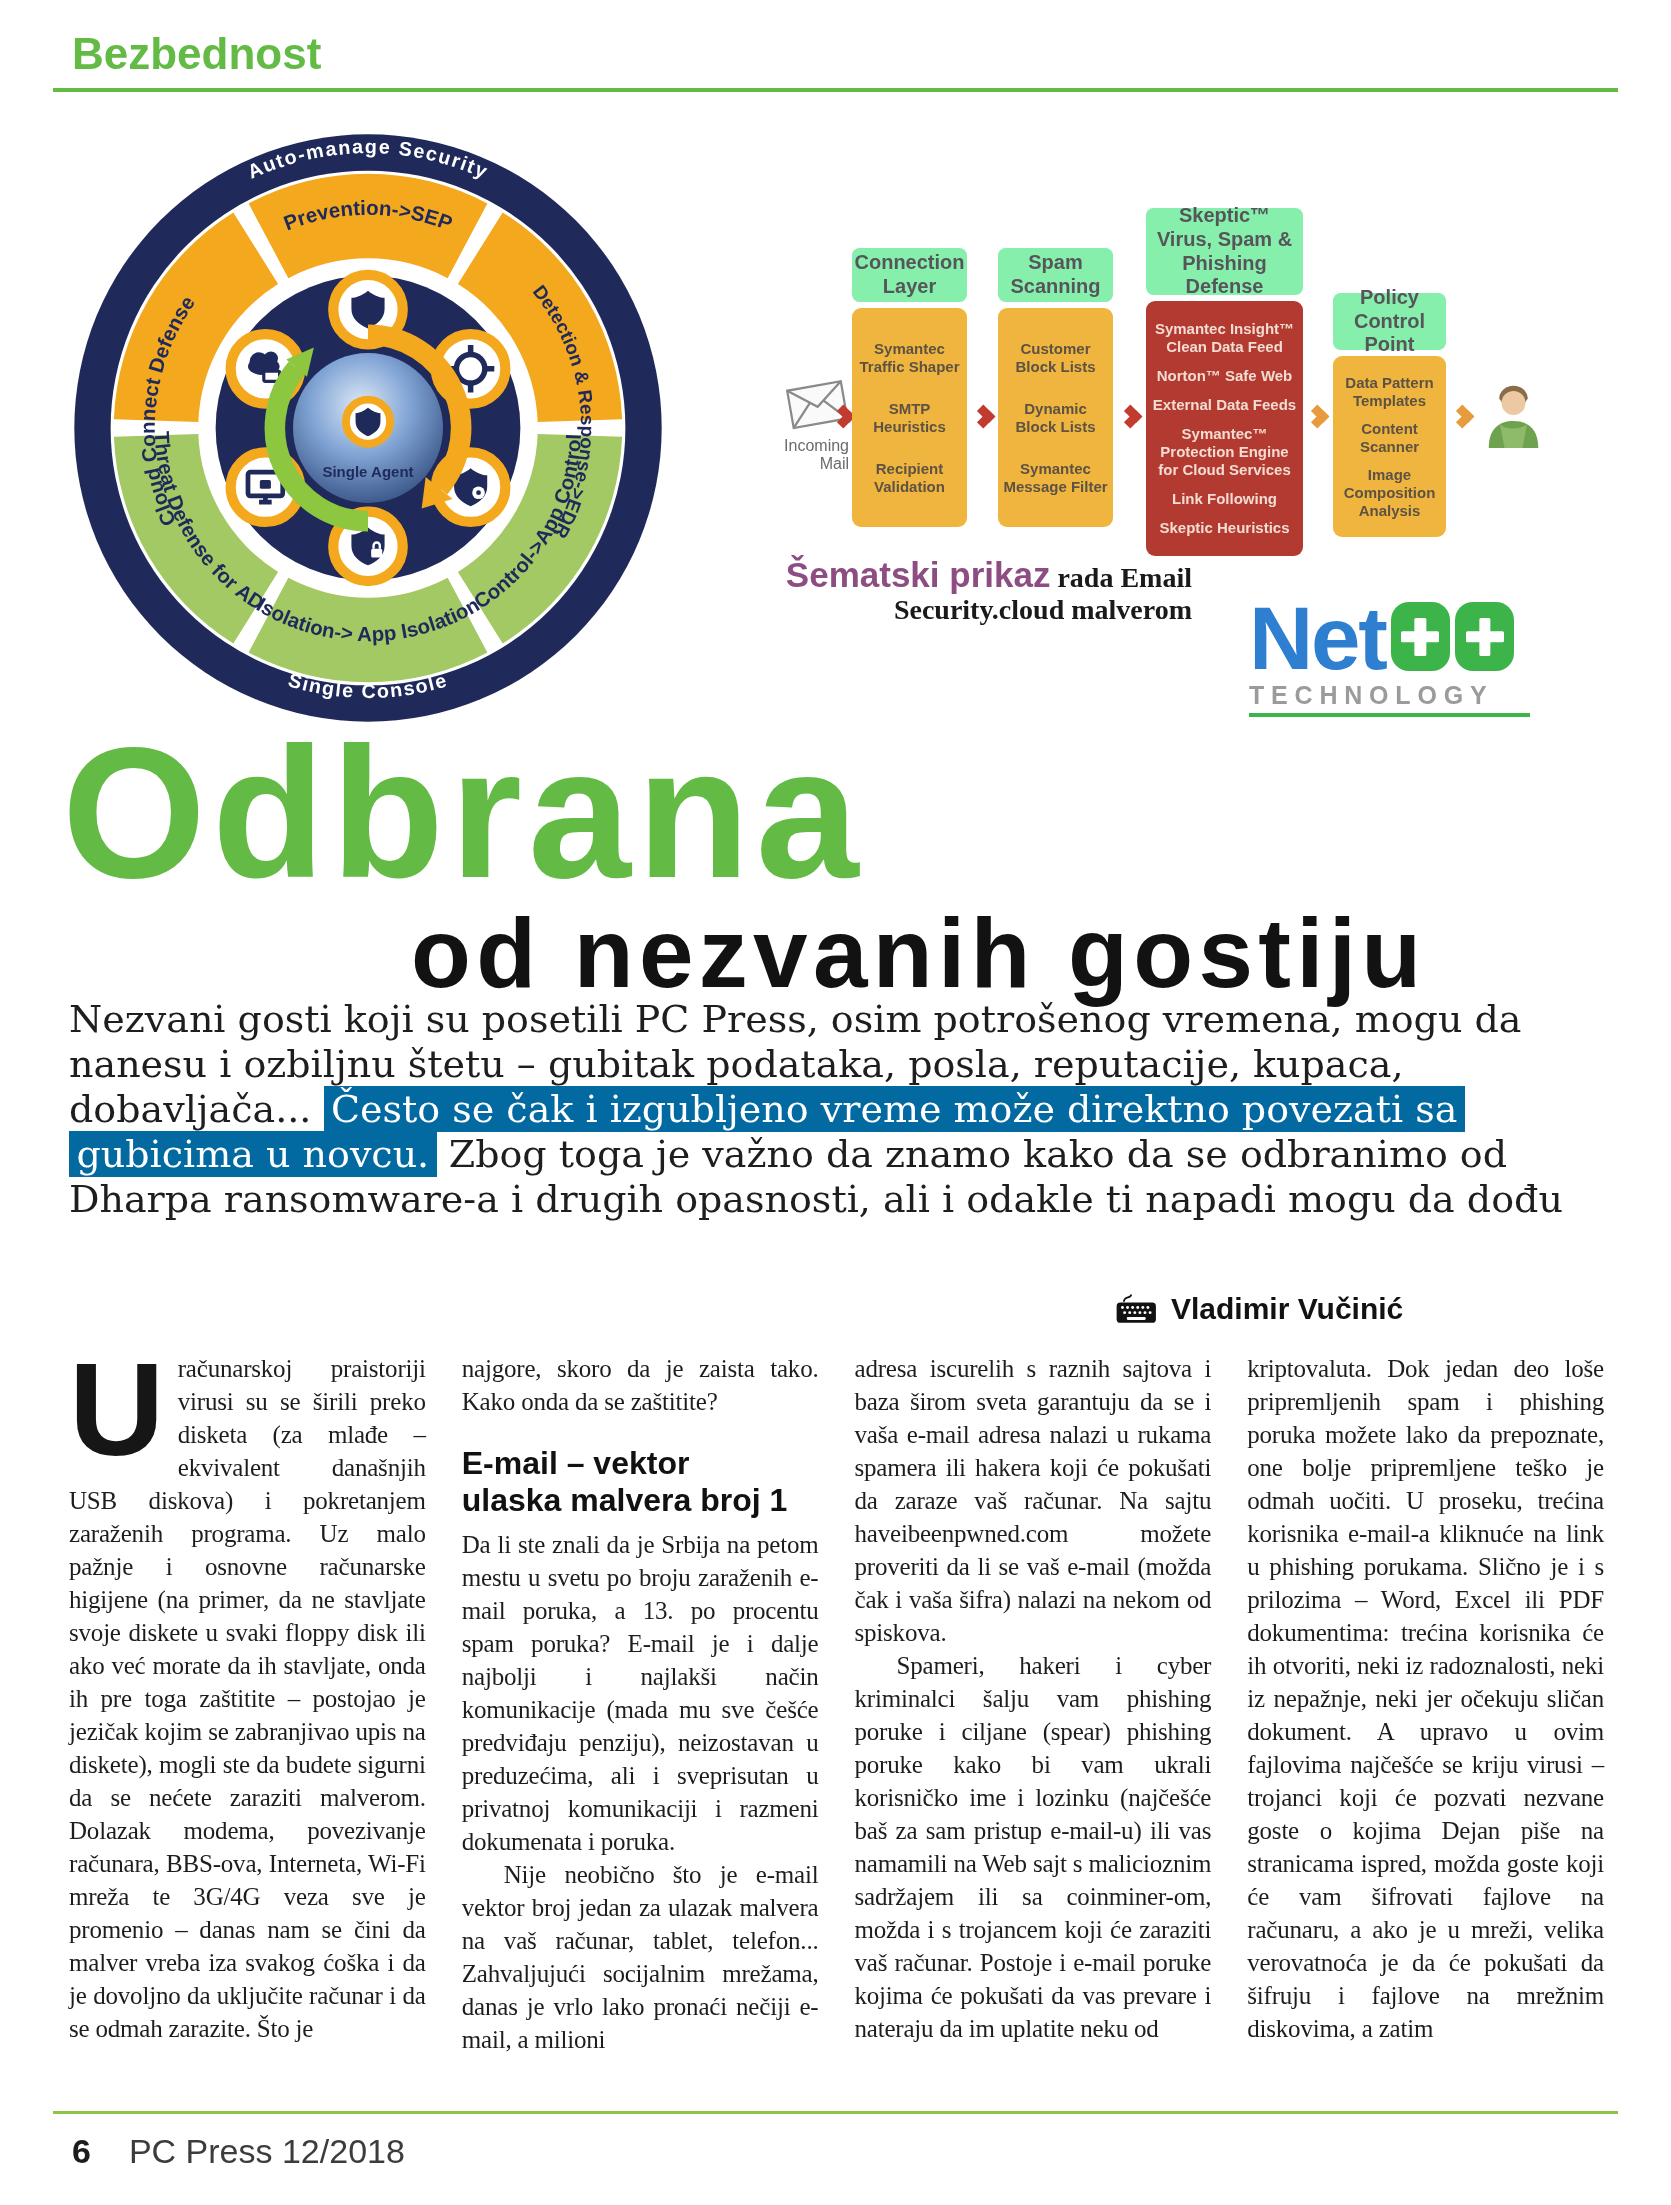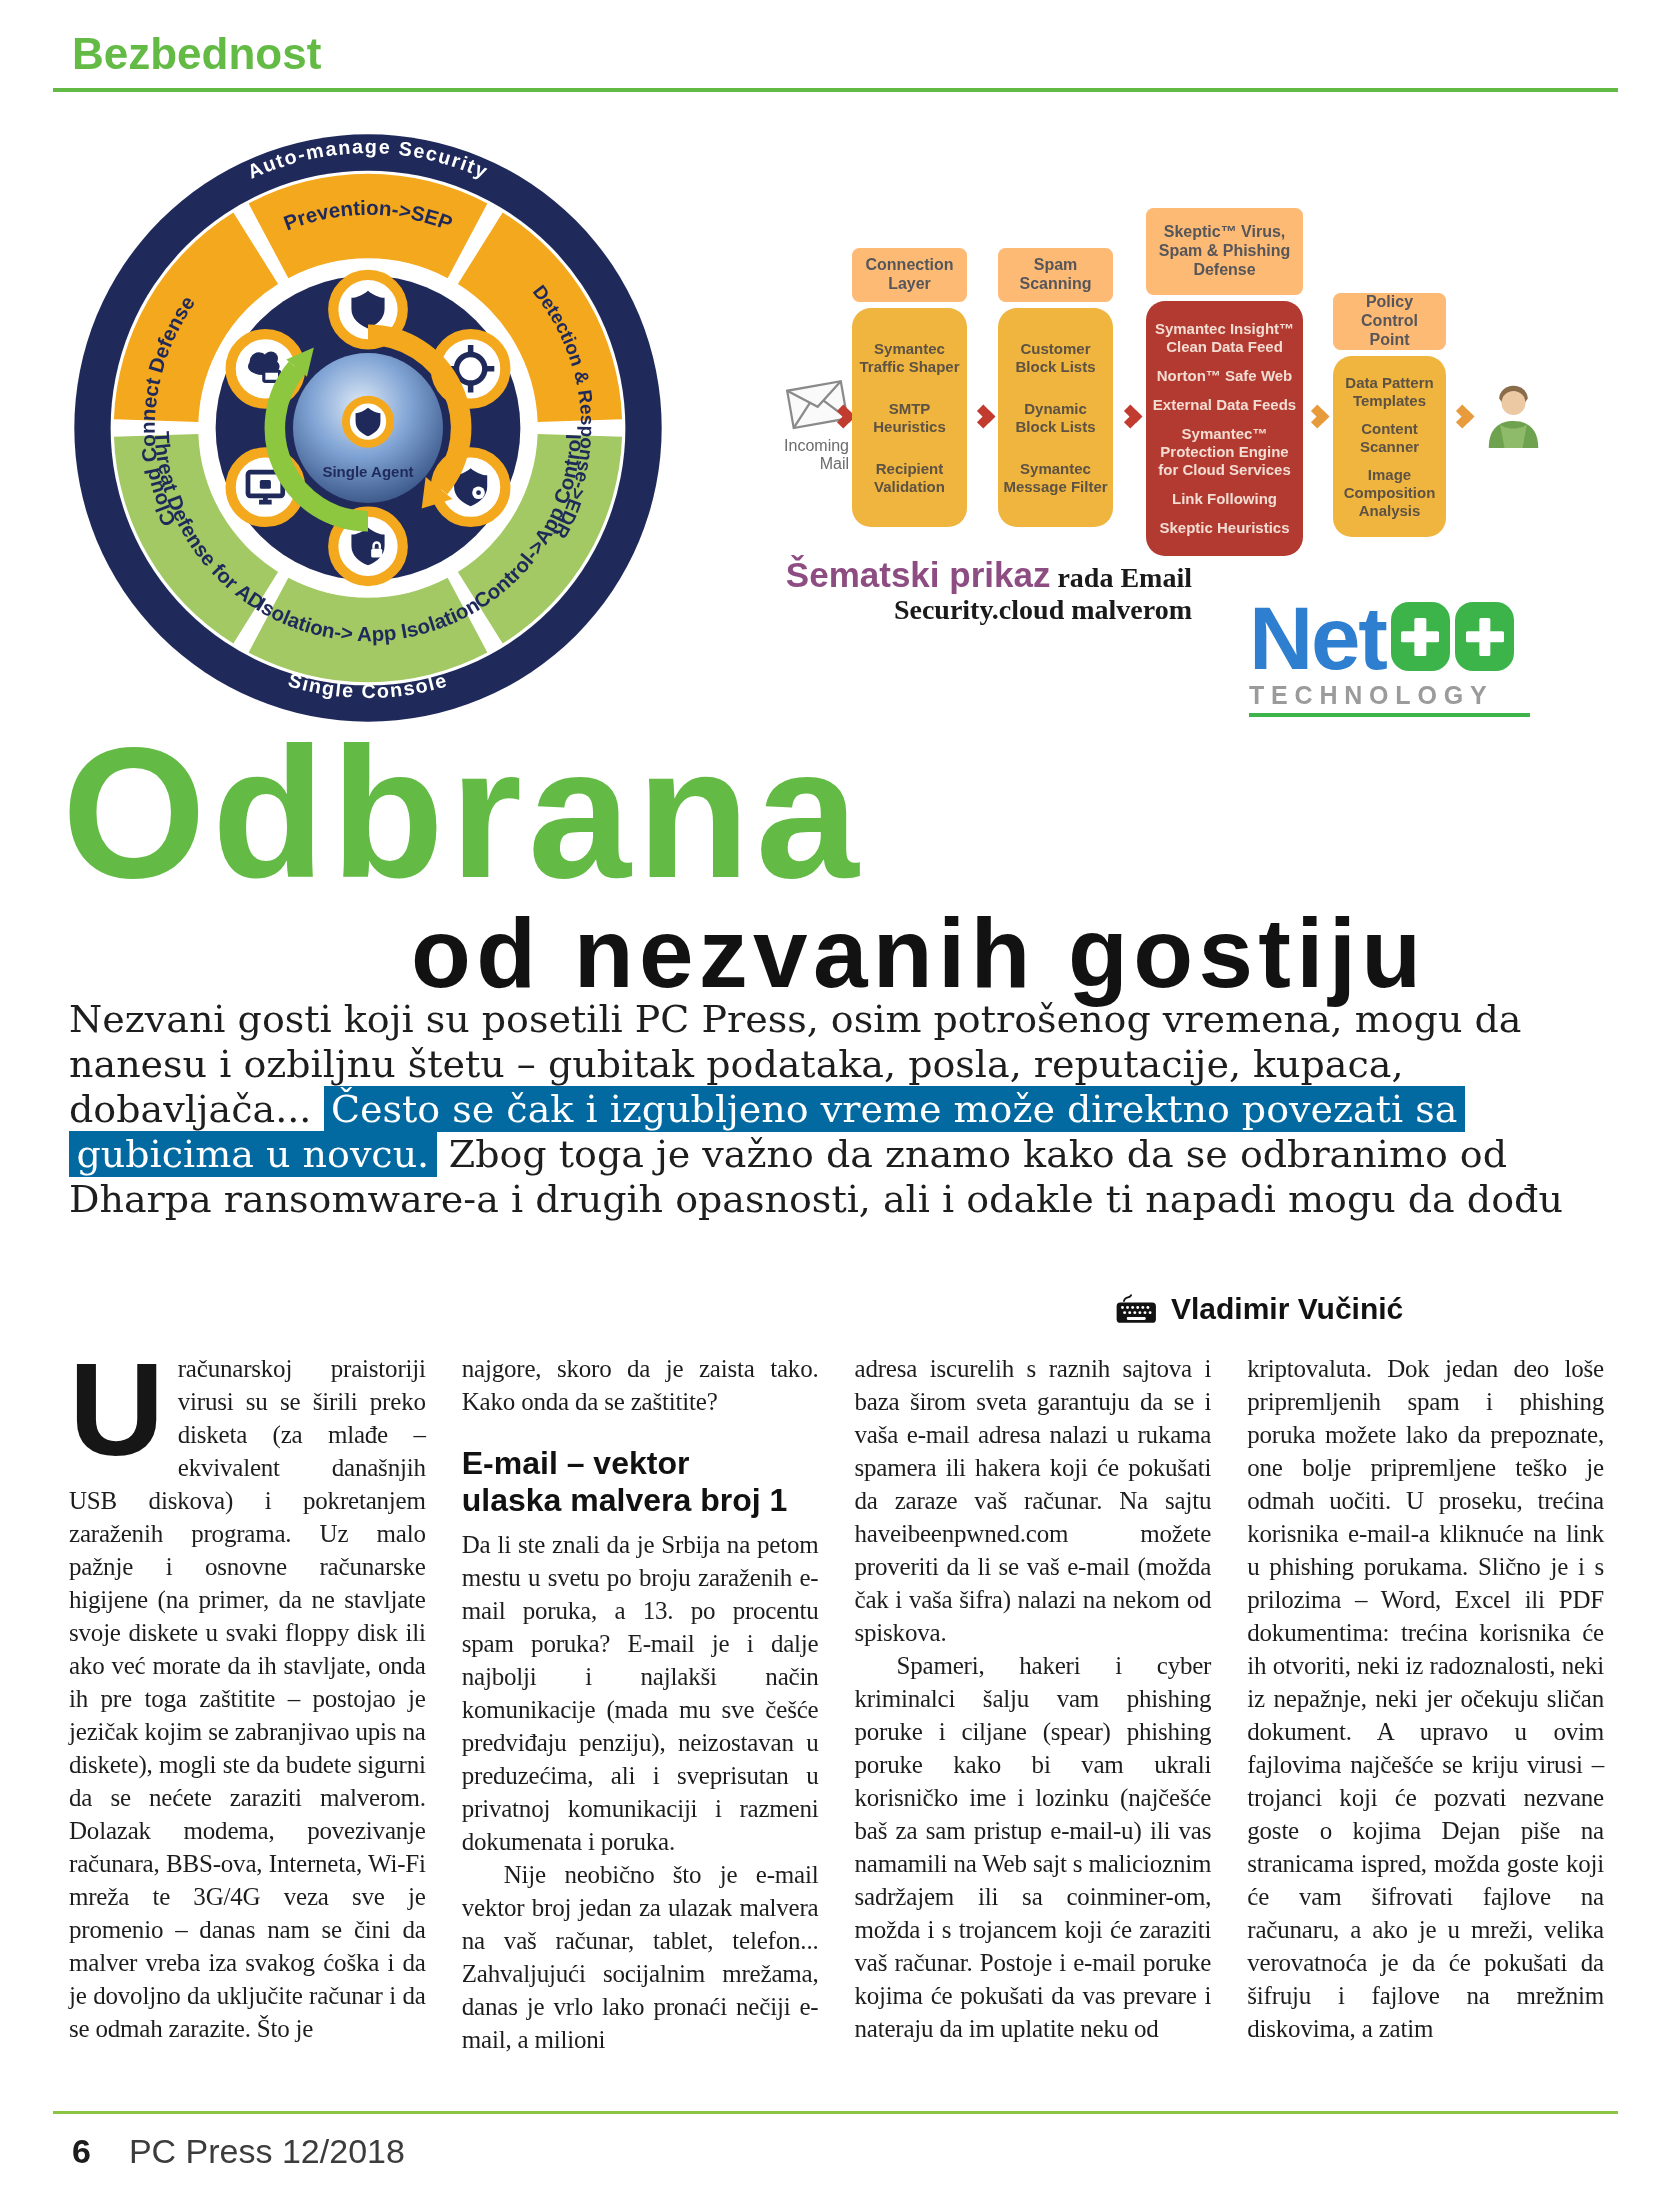--- a/index.html
+++ b/index.html
@@ -7,24 +7,24 @@
         font-family:"Liberation Sans",sans-serif;}
   
   .kicker{position:absolute;left:72px;top:29px;font-size:44px;font-weight:bold;color:#63BB46;}
   .kicker-rule{position:absolute;left:53px;top:88px;width:1565px;height:3.8px;background:#63BB46;}
   
   .wheel{position:absolute;left:68px;top:128px;width:600px;height:600px;}
   
   .flow{position:absolute;left:758px;top:189px;width:868px;height:416px;}
   .flow *{box-sizing:border-box;}
   .stage{position:absolute;}
-  .stage-header{position:absolute;left:0;width:100%;background:#fdba74;border-radius:7.5px;
-      color:#56565A;font-weight:bold;font-size:16px;line-height:1.18;display:flex;align-items:center;
+  .stage-header{position:absolute;left:0;width:100%;background:#86efac;border-radius:7.5px;
+      color:#56565A;font-weight:bold;font-size:20px;line-height:1.18;display:flex;align-items:center;
       justify-content:center;text-align:center;padding:4.5px 6px;}
-  .stage-body{position:absolute;left:0;width:100%;border-radius:19px;display:flex;flex-direction:column;
+  .stage-body{position:absolute;left:0;width:100%;border-radius:9px;display:flex;flex-direction:column;
       justify-content:space-evenly;text-align:center;font-size:15px;line-height:1.2;font-weight:bold;
       padding:7.5px 4.5px;}
   .body-yellow{background:#EFB53F;color:#5D5243;}
   .body-red{background:#B23A31;color:#F3DCD2;}
   .chev{position:absolute;width:16.6px;height:16.6px;border-top:9.8px solid;border-right:9.8px solid;
       transform:rotate(45deg);}
   .chev-red{border-color:#C13B2F;}
   .chev-org{border-color:#E79B3C;}
   .mail-wrap{position:absolute;left:0;top:192px;width:91px;text-align:right;}
   .mail-label{margin-top:6px;font-size:16px;line-height:1.15;color:#6b6b6b;}

